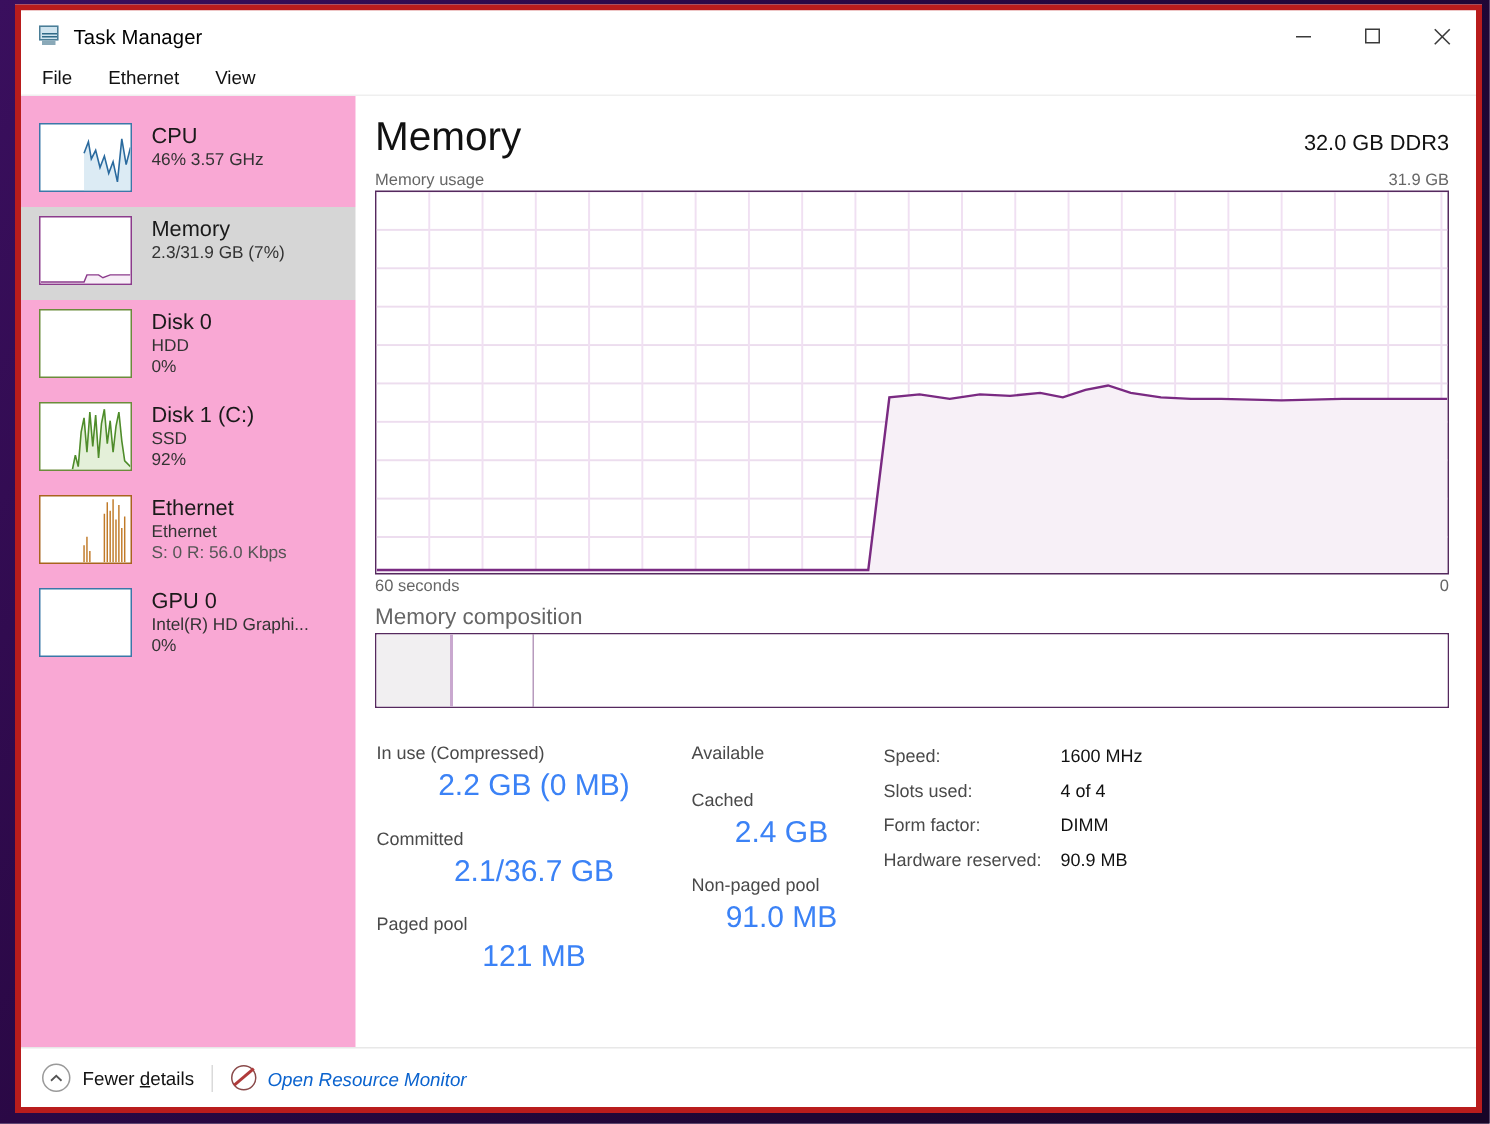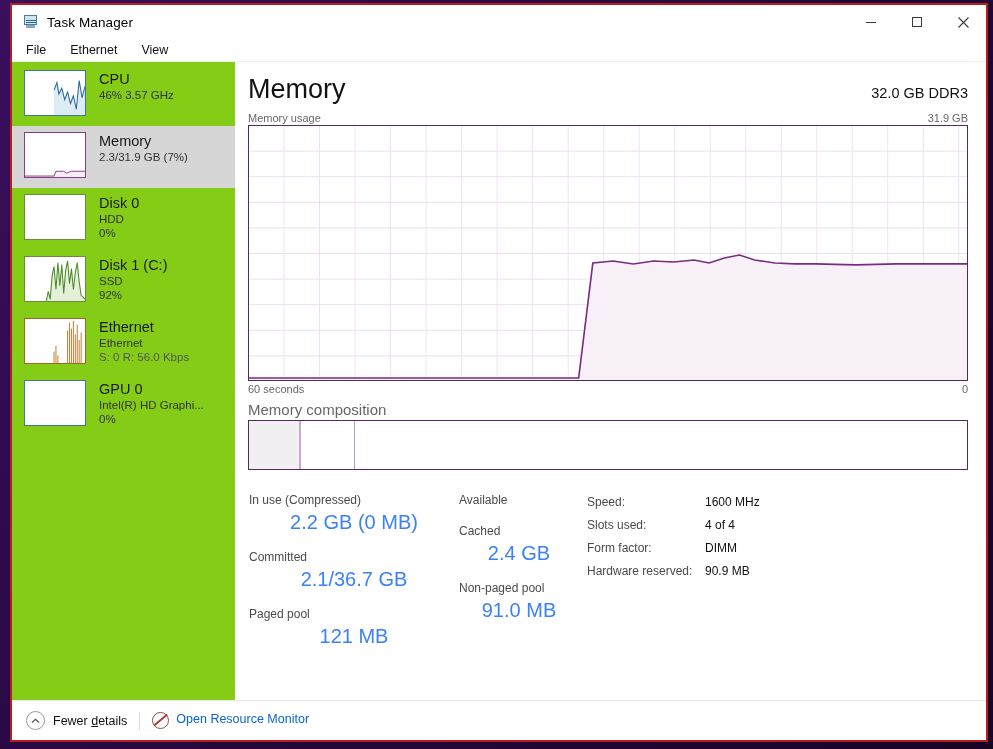--- a/index.html
+++ b/index.html
@@ -13,21 +13,21 @@
     background: #2b0a47;
     background-image: linear-gradient(125deg,#3a0f5e 0%, #2a0845 35%, #1e0633 70%, #170527 100%);
   }
 
   
   #window {
     position: absolute;
     left: 10px; top: 3px;
     width: 978px; height: 739px;
     background: #ffffff;
-    border: 2px solid #b91c1c;
+    border: 4px solid #b91c1c;
     display: flex; flex-direction: column;
   }
 
   
   #titlebar {
     height: 34px; min-height: 34px;
     background: #ffffff;
     display: flex; align-items: center;
     position: relative;
   }
@@ -112,22 +112,22 @@
     flex: 1;
     display: flex;
     min-height: 0;
     position: relative;
     border-top: 1px solid #efefef;
   }
 
   
   #sidebar {
     width: 224px; min-width: 224px;
-    background: #84cc16;
-    padding-top: 2px;
+    background: #f9a8d4;
+    padding-top: 12px;
     position: relative;
   }
   #sidebar::after{
     content:""; position:absolute; right:0; top:0; bottom:0; width:1px;
     background:#ffffff;
   }
   .side-item {
     display: flex;
     align-items: flex-start;
     padding: 6px 6px 6px 12px;
@@ -259,21 +259,21 @@
   #fewer { display: flex; align-items: center; margin-right: 12px; }
   .circ-ico {
     width: 19px; height: 19px; border-radius: 50%;
     border: 1px solid #9a9a9a;
     display: flex; align-items: center; justify-content: center;
     margin-right: 8px; color: #555;
   }
   #fewer-label { font-size: 12.5px; color: #111; }
   #fewer-label u { text-decoration: underline; }
   .fsep { width:1px; height:18px; background:#dadada; margin-right:12px; }
-  #resmon { display:flex; align-items:flex-start; }
+  #resmon { display:flex; align-items:flex-end;font-style:italic; }
   .resmon-ico {
     width: 17px; height: 17px; border-radius:50%;
     border: 1.5px solid #8a4a4a;
     margin-right: 7px; position: relative; background: #fff;
   }
   .resmon-ico::after{
     content:""; position:absolute; left:-1px; top:6px; width:17px; height:1.5px;
     background:#b03a3a; transform: rotate(-40deg);
   }
   #resmon-label { font-size: 12.5px; color: #0b63ce; }

